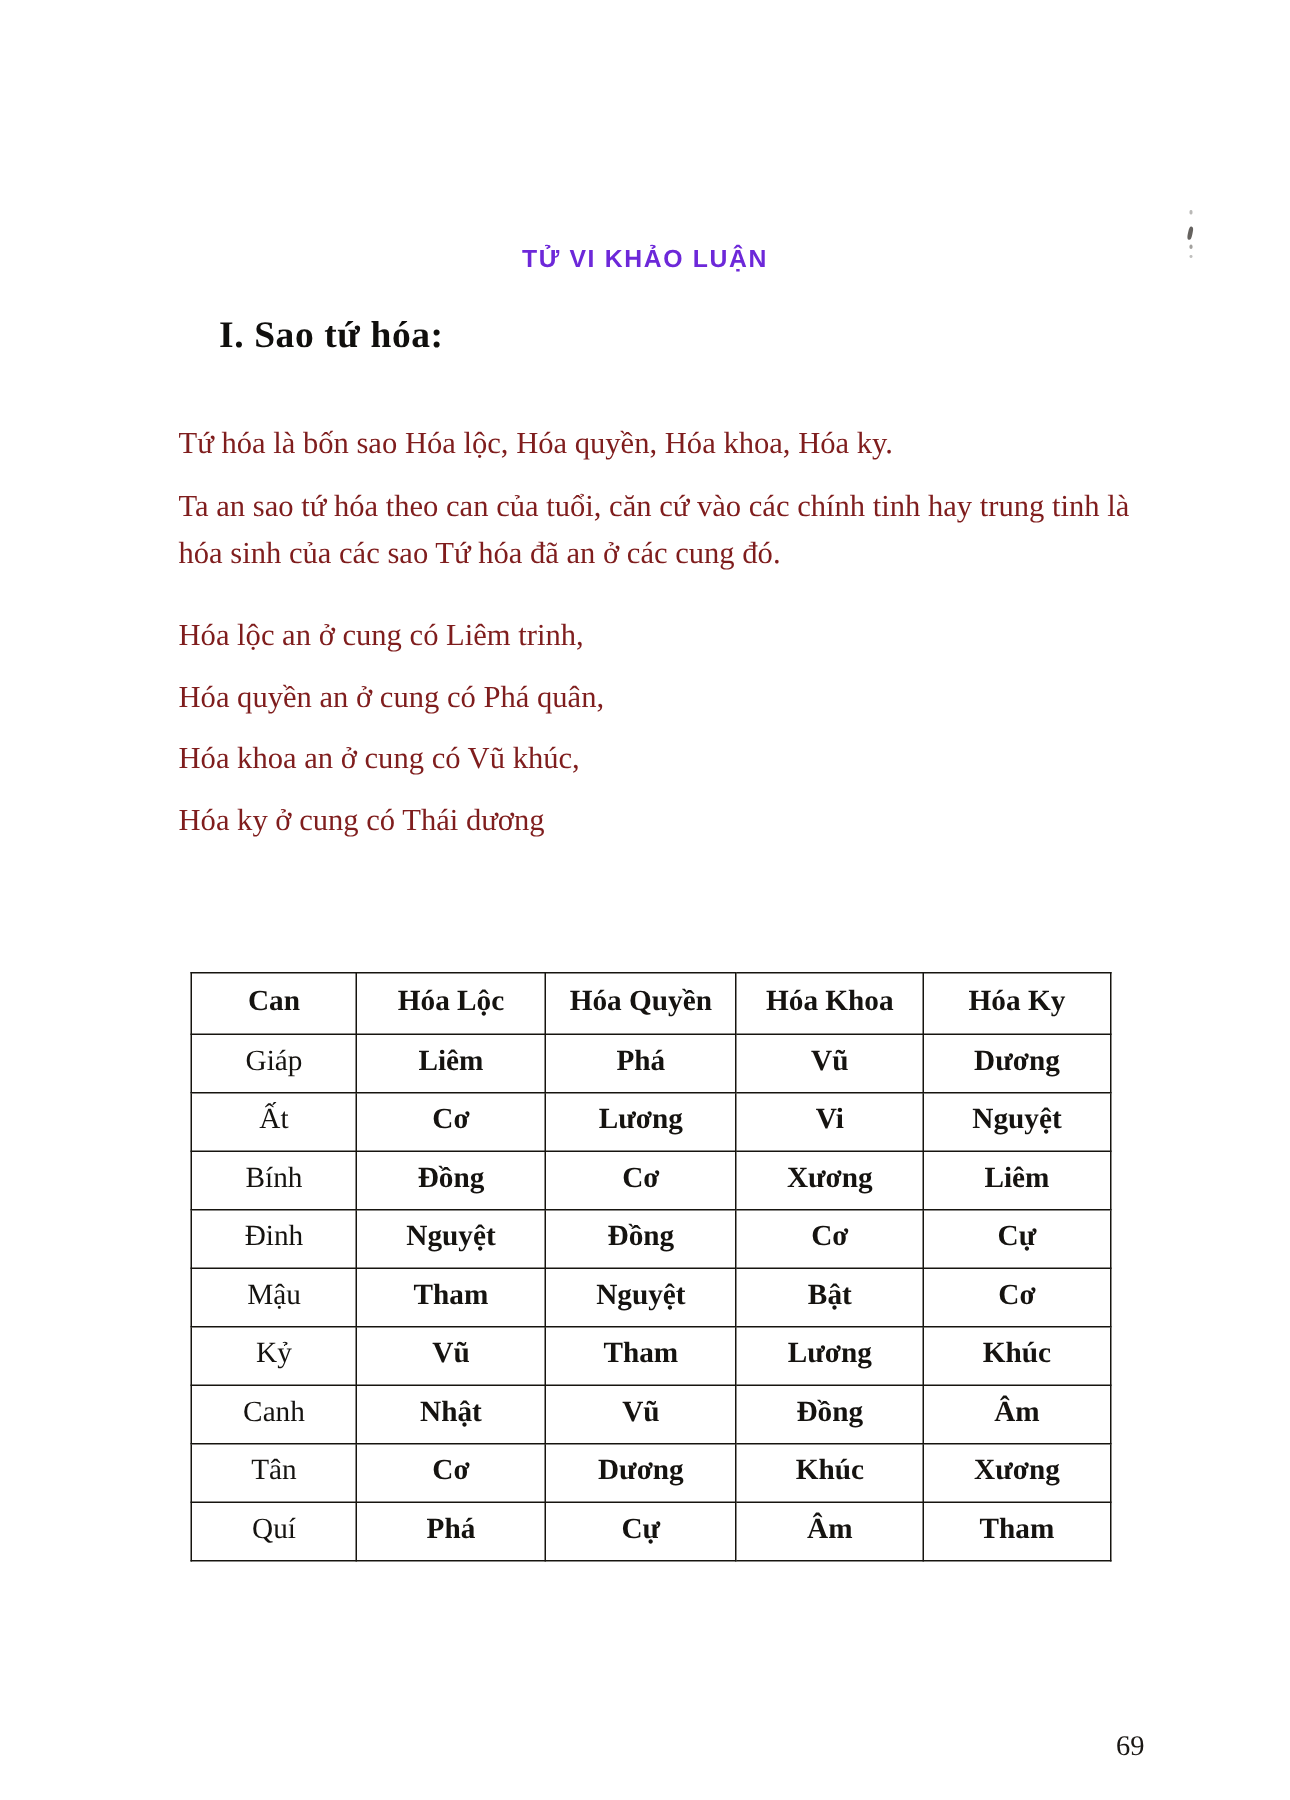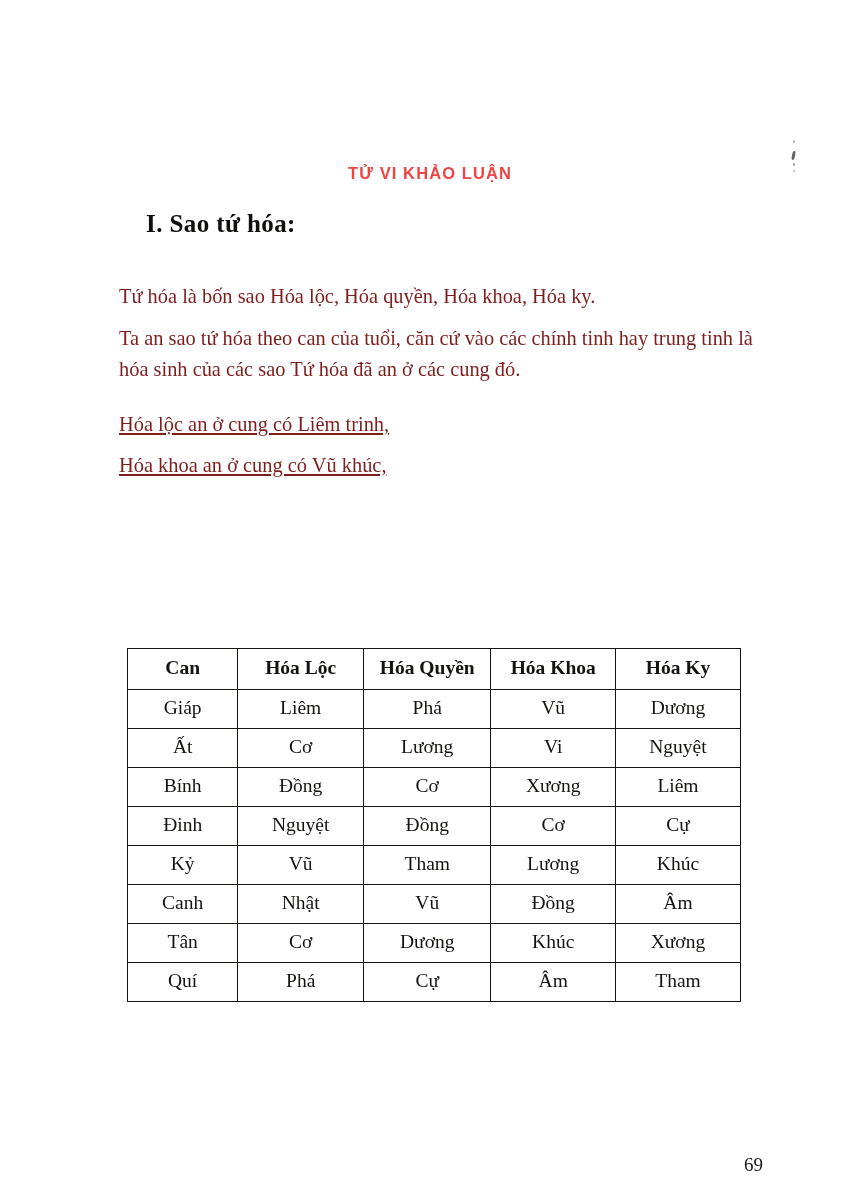--- a/index.html
+++ b/index.html
@@ -25,21 +25,21 @@
   .running-head {
     position: absolute;
     top: 164px;
     left: 0;
     width: 860px;
     text-align: center;
     font-family: "Liberation Sans", "DejaVu Sans", sans-serif;
     font-weight: 700;
     font-size: 16.5px;
     letter-spacing: 1.1px;
-    color: #ef4444;
+    color: #6d28d9;
   }
 
   
   .margin-speck {
     position: absolute;
     top: 140px;
     left: 791px;
     width: 7px;
     height: 34px;
     opacity: .72;
@@ -78,21 +78,20 @@
     color: #7f1d1d;
   }
   .para {
     margin: 0 0 11px 0;
     text-align: left;
   }
   .para.tight { margin-bottom: 12px; }
   .line-item {
     margin: 0;
     padding-top: 10px;
-    text-decoration: underline;
   }
   .list-lines { margin-top: 14px; }
 
   
   .tuhoa-table-wrap {
     position: absolute;
     top: 648px;
     left: 127px;
     width: 614px;
     border-radius: 24px;
@@ -103,21 +102,21 @@
     table-layout: fixed;
   }
   table.tuhoa th,
   table.tuhoa td {
     border: 1.6px solid #16140f;
     text-align: center;
     font-size: 19.5px;
     height: 34px;
     padding: 1px 2px 3px 2px;
     color: #151310;
-    font-weight: 400;
+    font-weight: 700;
   }
   table.tuhoa thead th {
     font-weight: 700;
     font-size: 19.5px;
     height: 36px;
   }
   table.tuhoa tbody td.can-cell {
     font-weight: 400;
   }
   table.tuhoa col.c1 { width: 18.0%; }
@@ -158,21 +157,23 @@
   </div>
 
   <div class="section-heading">I. Sao tứ hóa:</div>
 
   <div class="body-block">
     <p class="para">Tứ hóa là bốn sao Hóa lộc, Hóa quyền, Hóa khoa, Hóa ky.</p>
     <p class="para">Ta an sao tứ hóa theo can của tuổi, căn cứ vào các chính tinh hay trung tinh là hóa sinh của các sao Tứ hóa đã an ở các cung đó.</p>
 
     <div class="list-lines">
       <p class="line-item">Hóa lộc an ở cung có Liêm trinh,</p>
+      <p class="line-item">Hóa quyền an ở cung  có Phá quân,</p>
       <p class="line-item">Hóa khoa an ở cung có Vũ khúc,</p>
+      <p class="line-item">Hóa ky ở cung có Thái dương</p>
     </div>
   </div>
 
   <div class="tuhoa-table-wrap">
     <table class="tuhoa">
       <colgroup>
         <col class="c1">
           <col class="c2">
           <col class="c3">
           <col class="c4">
@@ -210,20 +211,27 @@
             <td>Liêm</td>
           </tr>
           <tr>
             <td class="can-cell">Đinh</td>
             <td>Nguyệt</td>
             <td>Đồng</td>
             <td>Cơ</td>
             <td>Cự</td>
           </tr>
           <tr>
+            <td class="can-cell">Mậu</td>
+            <td>Tham</td>
+            <td>Nguyệt</td>
+            <td>Bật</td>
+            <td>Cơ</td>
+          </tr>
+          <tr>
             <td class="can-cell">Kỷ</td>
             <td>Vũ</td>
             <td>Tham</td>
             <td>Lương</td>
             <td>Khúc</td>
           </tr>
           <tr>
             <td class="can-cell">Canh</td>
             <td>Nhật</td>
             <td>Vũ</td>

